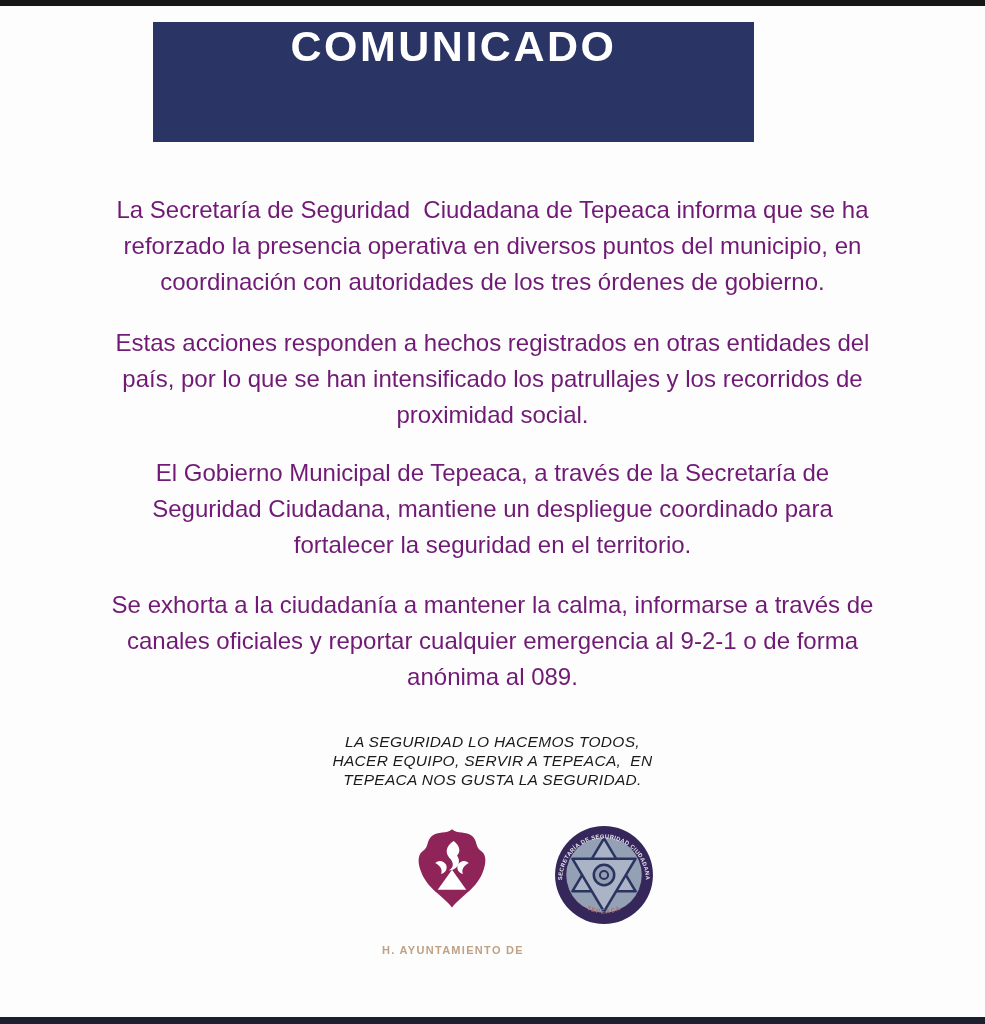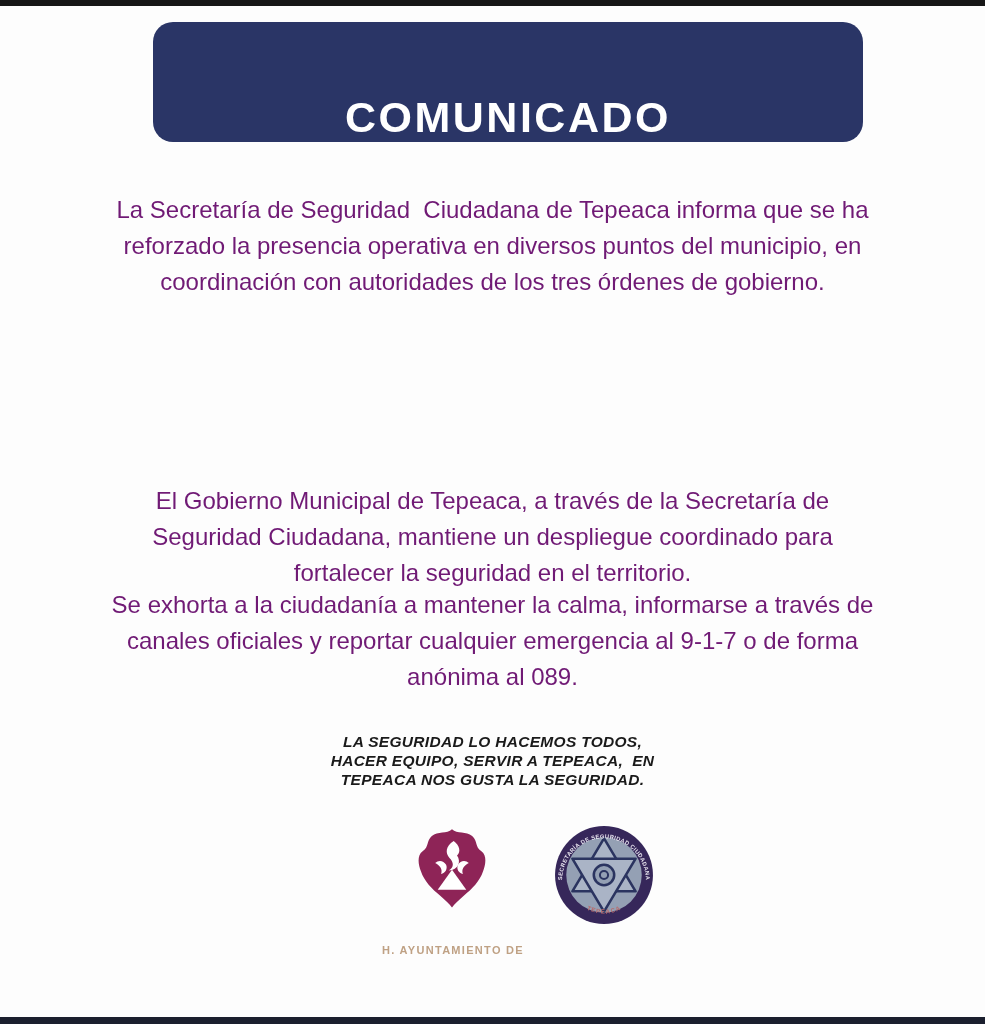--- a/index.html
+++ b/index.html
@@ -19,55 +19,54 @@
   }
   .bottom-bar {
     position: absolute;
     left: 0; top: 1017px;
     width: 100%; height: 7px;
     background: #1b1f2e;
   }
   .header-banner {
     position: absolute;
     left: 153px; top: 22px;
-    width: 710px; height: 120px;
+    width: 601px; height: 120px;
     background: #2a3566;
     display: flex;
-    align-items: flex-end;
+    align-items: flex-start;
     justify-content: center;
-    border-radius: 20px;
   }
   .header-title {
     color: #ffffff;
     font-size: 43px;
     font-weight: 700;
     letter-spacing: 2.5px;
   }
   .body-copy {
     position: absolute;
     left: 100px;
     width: 785px;
     text-align: center;
     color: #701a75;
     font-size: 24px;
     line-height: 36px;
     white-space: pre-line;
     margin: 0;
   }
   .p1 { top: 192px; }
   .p2 { top: 325px; }
-  .p3 { top: 455px; margin-top: 28px; }
+  .p3 { top: 455px; }
   .p4 { top: 587px; }
   .motto {
     position: absolute;
     left: 0; top: 732px;
     width: 985px;
     text-align: center;
     font-size: 15.5px;
-    font-weight: 700;
+    font-weight: 400;
     font-style: italic;
     line-height: 19px;
     letter-spacing: 0.3px;
     color: #1a1a1a;
     white-space: pre-line;
     margin: 0;
   }
   .logo-ayuntamiento {
     position: absolute;
     left: 408px; top: 826px;
@@ -96,25 +95,28 @@
 
   <div class="top-bar"></div>
 
   <div class="header-banner">
     <span class="header-title">COMUNICADO</span>
   </div>
 
   <p class="body-copy p1">La Secretaría de Seguridad&nbsp; Ciudadana de Tepeaca informa que se ha
 reforzado la presencia operativa en diversos puntos del municipio, en
 coordinación con autoridades de los tres órdenes de gobierno.</p>
+  <p class="body-copy p2">Estas acciones responden a hechos registrados en otras entidades del
+país, por lo que se han intensificado los patrullajes y los recorridos de
+proximidad social.</p>
   <p class="body-copy p3">El Gobierno Municipal de Tepeaca, a través de la Secretaría de
 Seguridad Ciudadana, mantiene un despliegue coordinado para
 fortalecer la seguridad en el territorio.</p>
   <p class="body-copy p4">Se exhorta a la ciudadanía a mantener la calma, informarse a través de
-canales oficiales y reportar cualquier emergencia al 9-1-7 o de forma
+canales oficiales y reportar cualquier emergencia al 9-2-1 o de forma
 anónima al 089.</p>
 
   <p class="motto">LA SEGURIDAD LO HACEMOS TODOS,
 HACER EQUIPO, SERVIR A TEPEACA,&nbsp; EN
 TEPEACA NOS GUSTA LA SEGURIDAD.</p>
 
   <svg class="logo-ayuntamiento" viewBox="0 0 100 100" xmlns="http://www.w3.org/2000/svg" aria-hidden="true">
     <path d="M50 4
              C44 10 33 6 26 12
              C19 18 23 25 15 30

